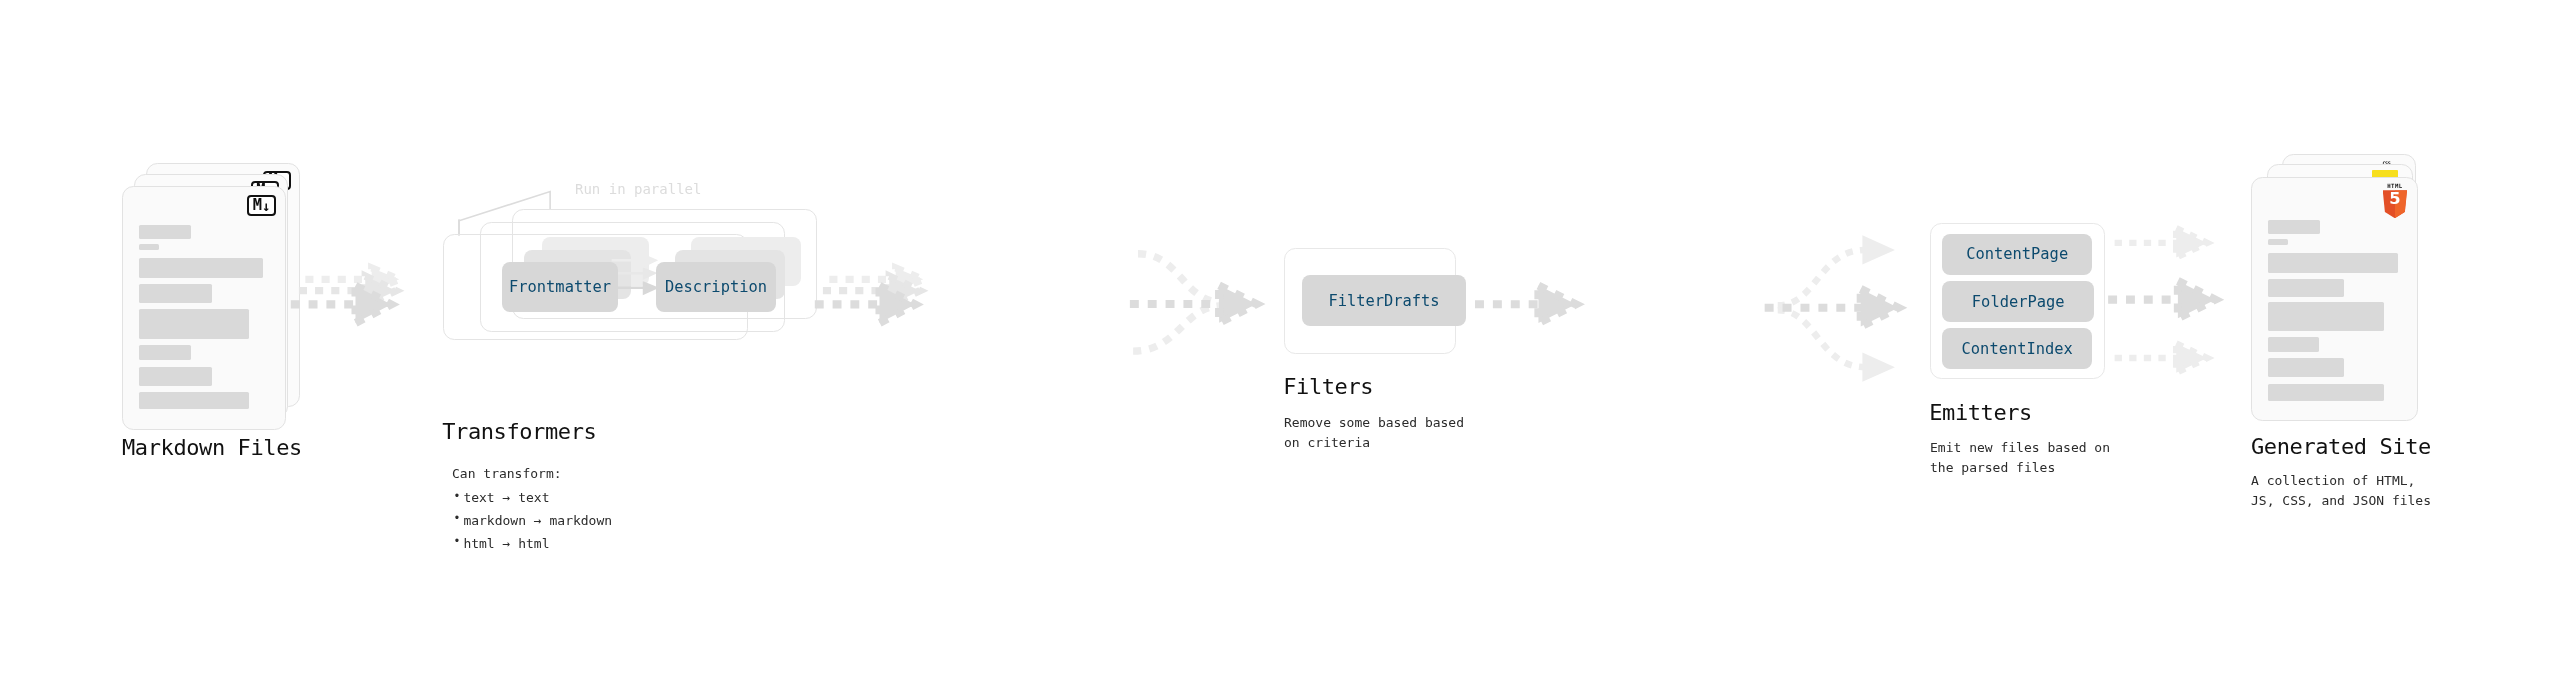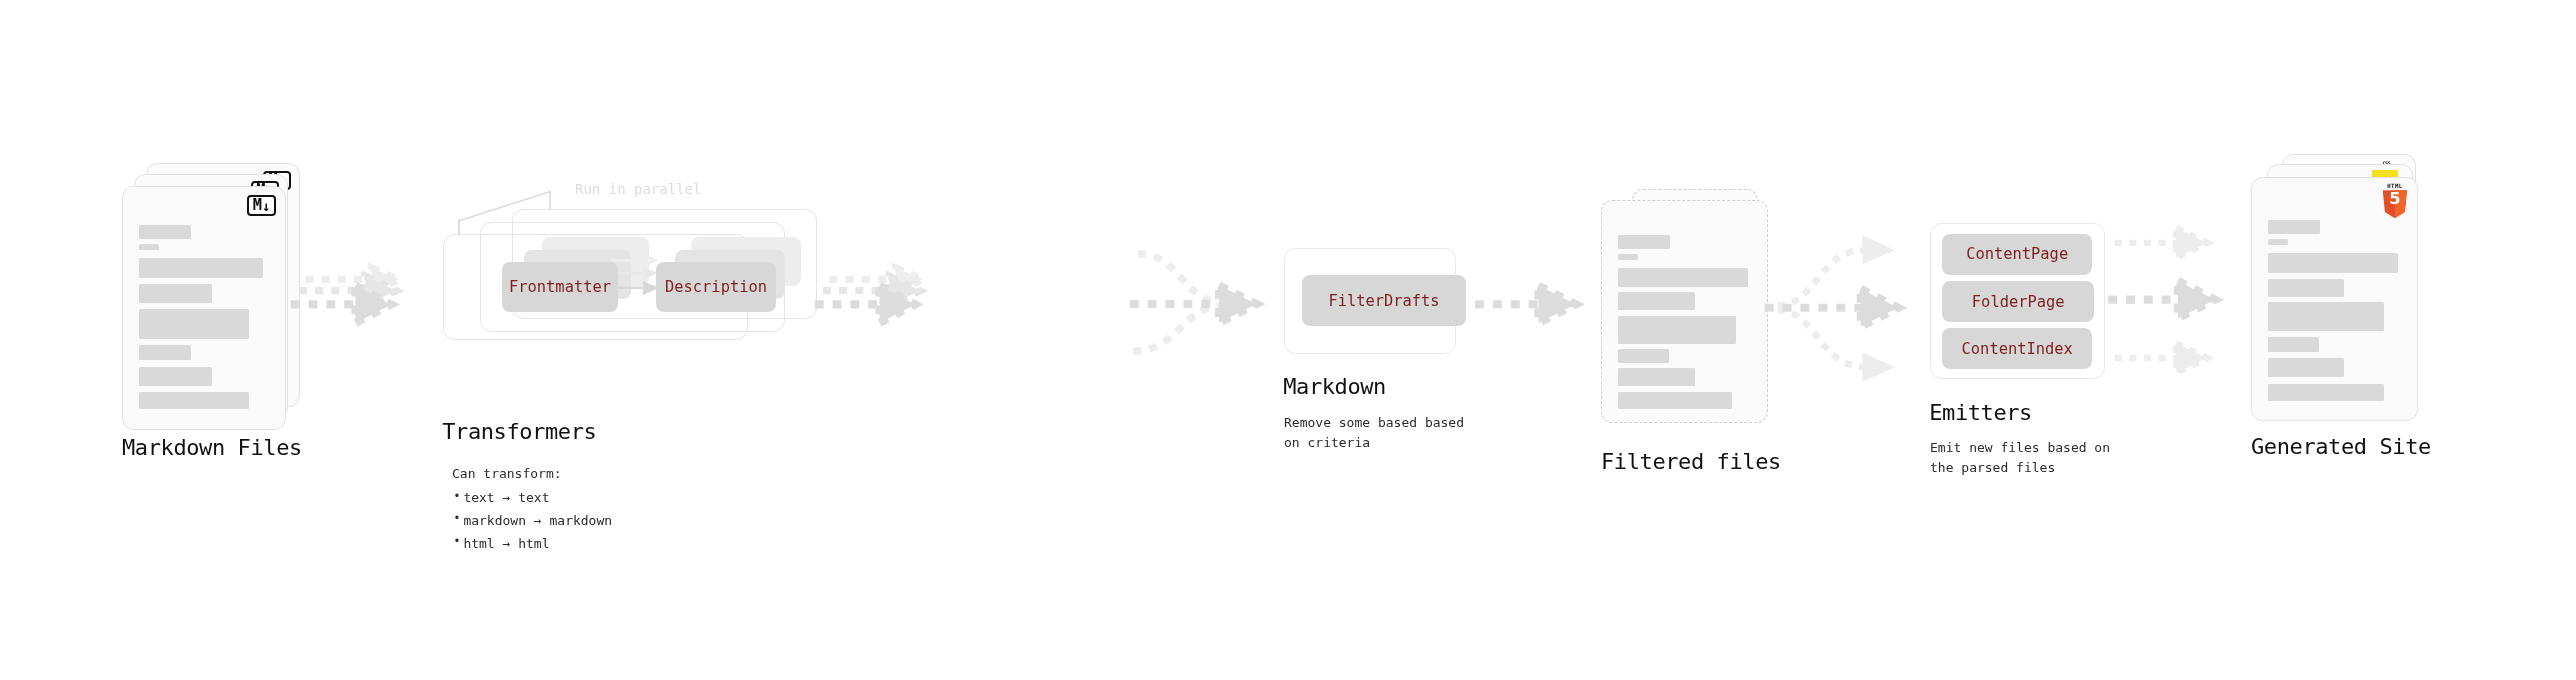--- a/index.html
+++ b/index.html
@@ -76,21 +76,21 @@
     position: absolute;
     border: 1.6px solid #e4e4e4;
     border-radius: 11.4px;
     background: transparent;
   }
   .chip {
     position: absolute;
     background: #d7d7d7;
     border-radius: 8.1px;
     display: flex; align-items: center; justify-content: center;
-    font-size: 15.4px; color: #7f1d1d;
+    font-size: 15.4px; color: #0c4a6e;
     white-space: nowrap;
   }
   .chip.ghost1 { background: #e4e4e4; }
   .chip.ghost2 { background: #ededed; }
 
   
   .title {
     position: absolute;
     font-size: 22px; color: #111; white-space: nowrap; letter-spacing: -0.4px;
   }
@@ -239,48 +239,32 @@
       <line x1="-10" y1="74" x2="104" y2="74"></line>
       <polygon points="100,51 146,74 100,97"></polygon>
     </g>
   </svg>
 
   <div class="node" style="left:1284px; top:248px;">
     <div class="pbox" style="left:0px; top:0px; width:172px; height:106px; border-color:#e8e8e8;"></div>
     <div class="chip" style="left:18px; top:27px; width:164px; height:51px;">
       <span>FilterDrafts</span>
     </div>
-    <div class="title" style="left:-0.8px; top:126px;">Markdown</div>
+    <div class="title" style="left:-0.8px; top:126px;">Filters</div>
     <div class="caption" style="left:0px; top:165px;">Remove some based based
 on criteria</div>
   </div>
 
   <svg class="deco" style="left:1475px; top:288px;" width="122" height="57" viewBox="0 0 150 70">
     <g stroke="#dcdcdc" stroke-width="10" stroke-dasharray="11 11" fill="#dcdcdc">
       <line x1="0" y1="20" x2="82" y2="20"></line>
       <polygon points="78,-3 124,20 78,43"></polygon>
     </g>
   </svg>
 
-  <div class="node" style="left:1601px; top:189px;">
-    <div class="cardstack" style="width:175px; height:244px;">
-      <div class="card dashed" style="left:31px; top:0px; width:126px; height:228px;"></div>
-      <div class="card dashed" style="left:0px; top:11.4px; width:167px; height:223px;">
-        <div class="skel" style="left:16.3px; top:34px; width:52px; height:14px;"></div>
-        <div class="skel" style="left:16.3px; top:53px; width:19.5px; height:5.7px;"></div>
-        <div class="skel" style="left:16.3px; top:67px; width:130px; height:18.7px;"></div>
-        <div class="skel" style="left:16.3px; top:91px; width:77px; height:18px;"></div>
-        <div class="skel" style="left:16.3px; top:115px; width:118px; height:28px;"></div>
-        <div class="skel" style="left:16.3px; top:148px; width:51px; height:14px;"></div>
-        <div class="skel" style="left:16.3px; top:167px; width:77px; height:18px;"></div>
-        <div class="skel" style="left:16.3px; top:191px; width:114px; height:16.3px;"></div>
-      </div>
-    </div>
-    <div class="title" style="left:0px; top:260px;">Filtered files</div>
-  </div>
 
   <svg class="deco" style="left:1776px; top:232px;" width="163" height="171" viewBox="0 0 200 210">
     <g fill="none" stroke="#ededed" stroke-width="8" stroke-dasharray="9 9">
       <path d="M2 90 C 50 90, 52 22, 110 22"></path>
       <path d="M2 96 C 50 96, 52 166, 110 166"></path>
     </g>
     <g fill="#ededed">
       <polygon points="106,4 146,22 106,40"></polygon>
       <polygon points="106,148 146,166 106,184"></polygon>
     </g>
@@ -344,16 +328,18 @@
         <div class="skel" style="left:16.3px; top:61px; width:19.5px; height:5.7px;"></div>
         <div class="skel" style="left:16.3px; top:75px; width:130px; height:19.5px;"></div>
         <div class="skel" style="left:16.3px; top:101px; width:76px; height:18px;"></div>
         <div class="skel" style="left:16.3px; top:124px; width:116px; height:29px;"></div>
         <div class="skel" style="left:16.3px; top:159px; width:51px; height:14.6px;"></div>
         <div class="skel" style="left:16.3px; top:180px; width:76px; height:18.7px;"></div>
         <div class="skel" style="left:16.3px; top:206px; width:116px; height:17px;"></div>
       </div>
     </div>
     <div class="title" style="left:0px; top:280px;">Generated Site</div>
+    <div class="caption" style="left:0px; top:317px;">A collection of HTML,
+JS, CSS, and JSON files</div>
   </div>
 
 </div>
 
 
 </body></html>

